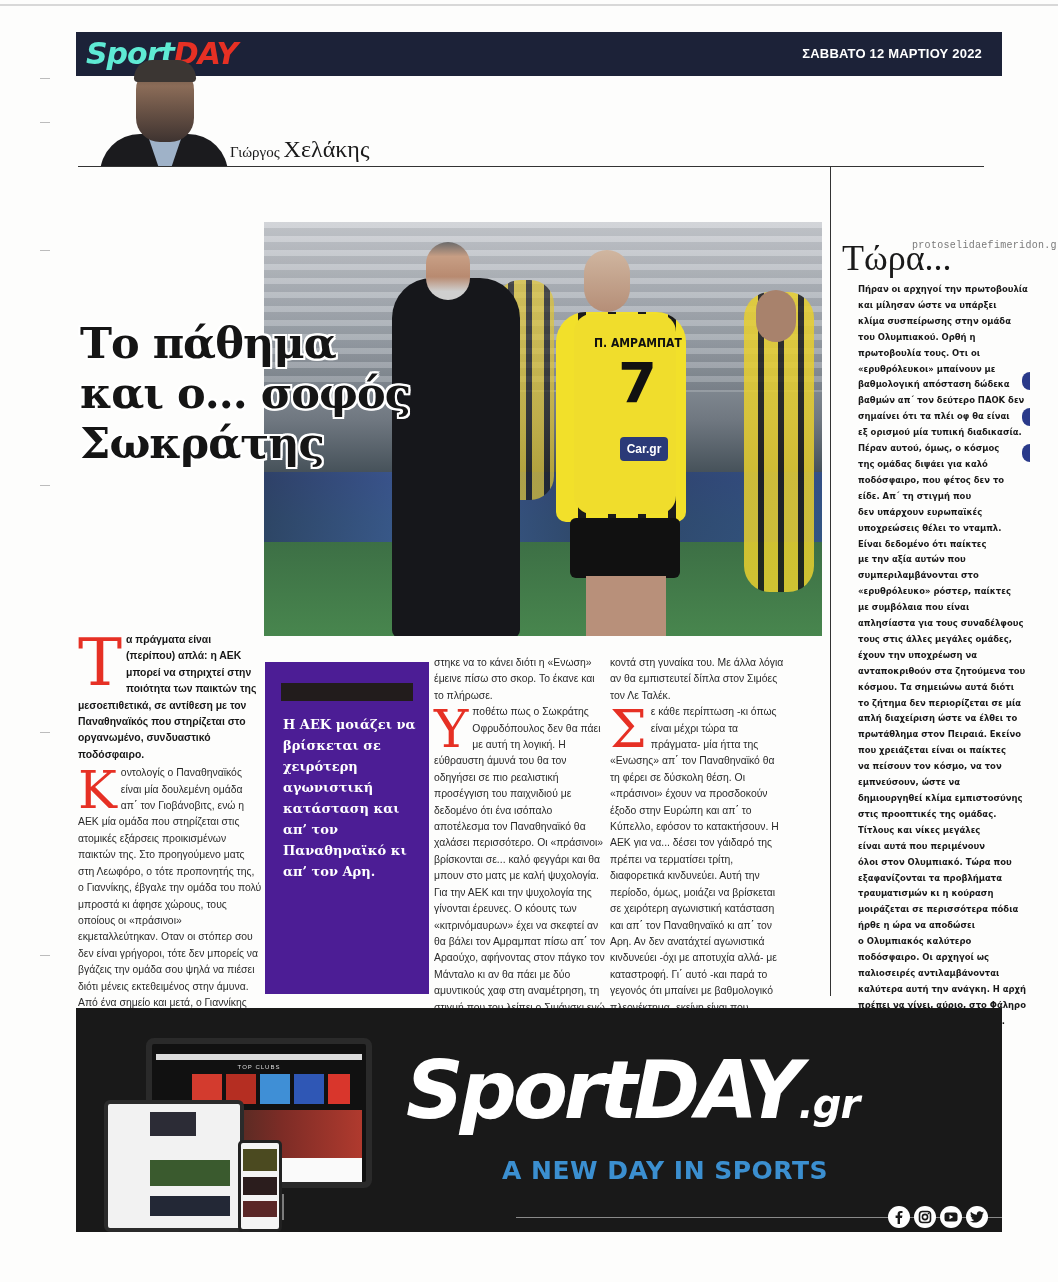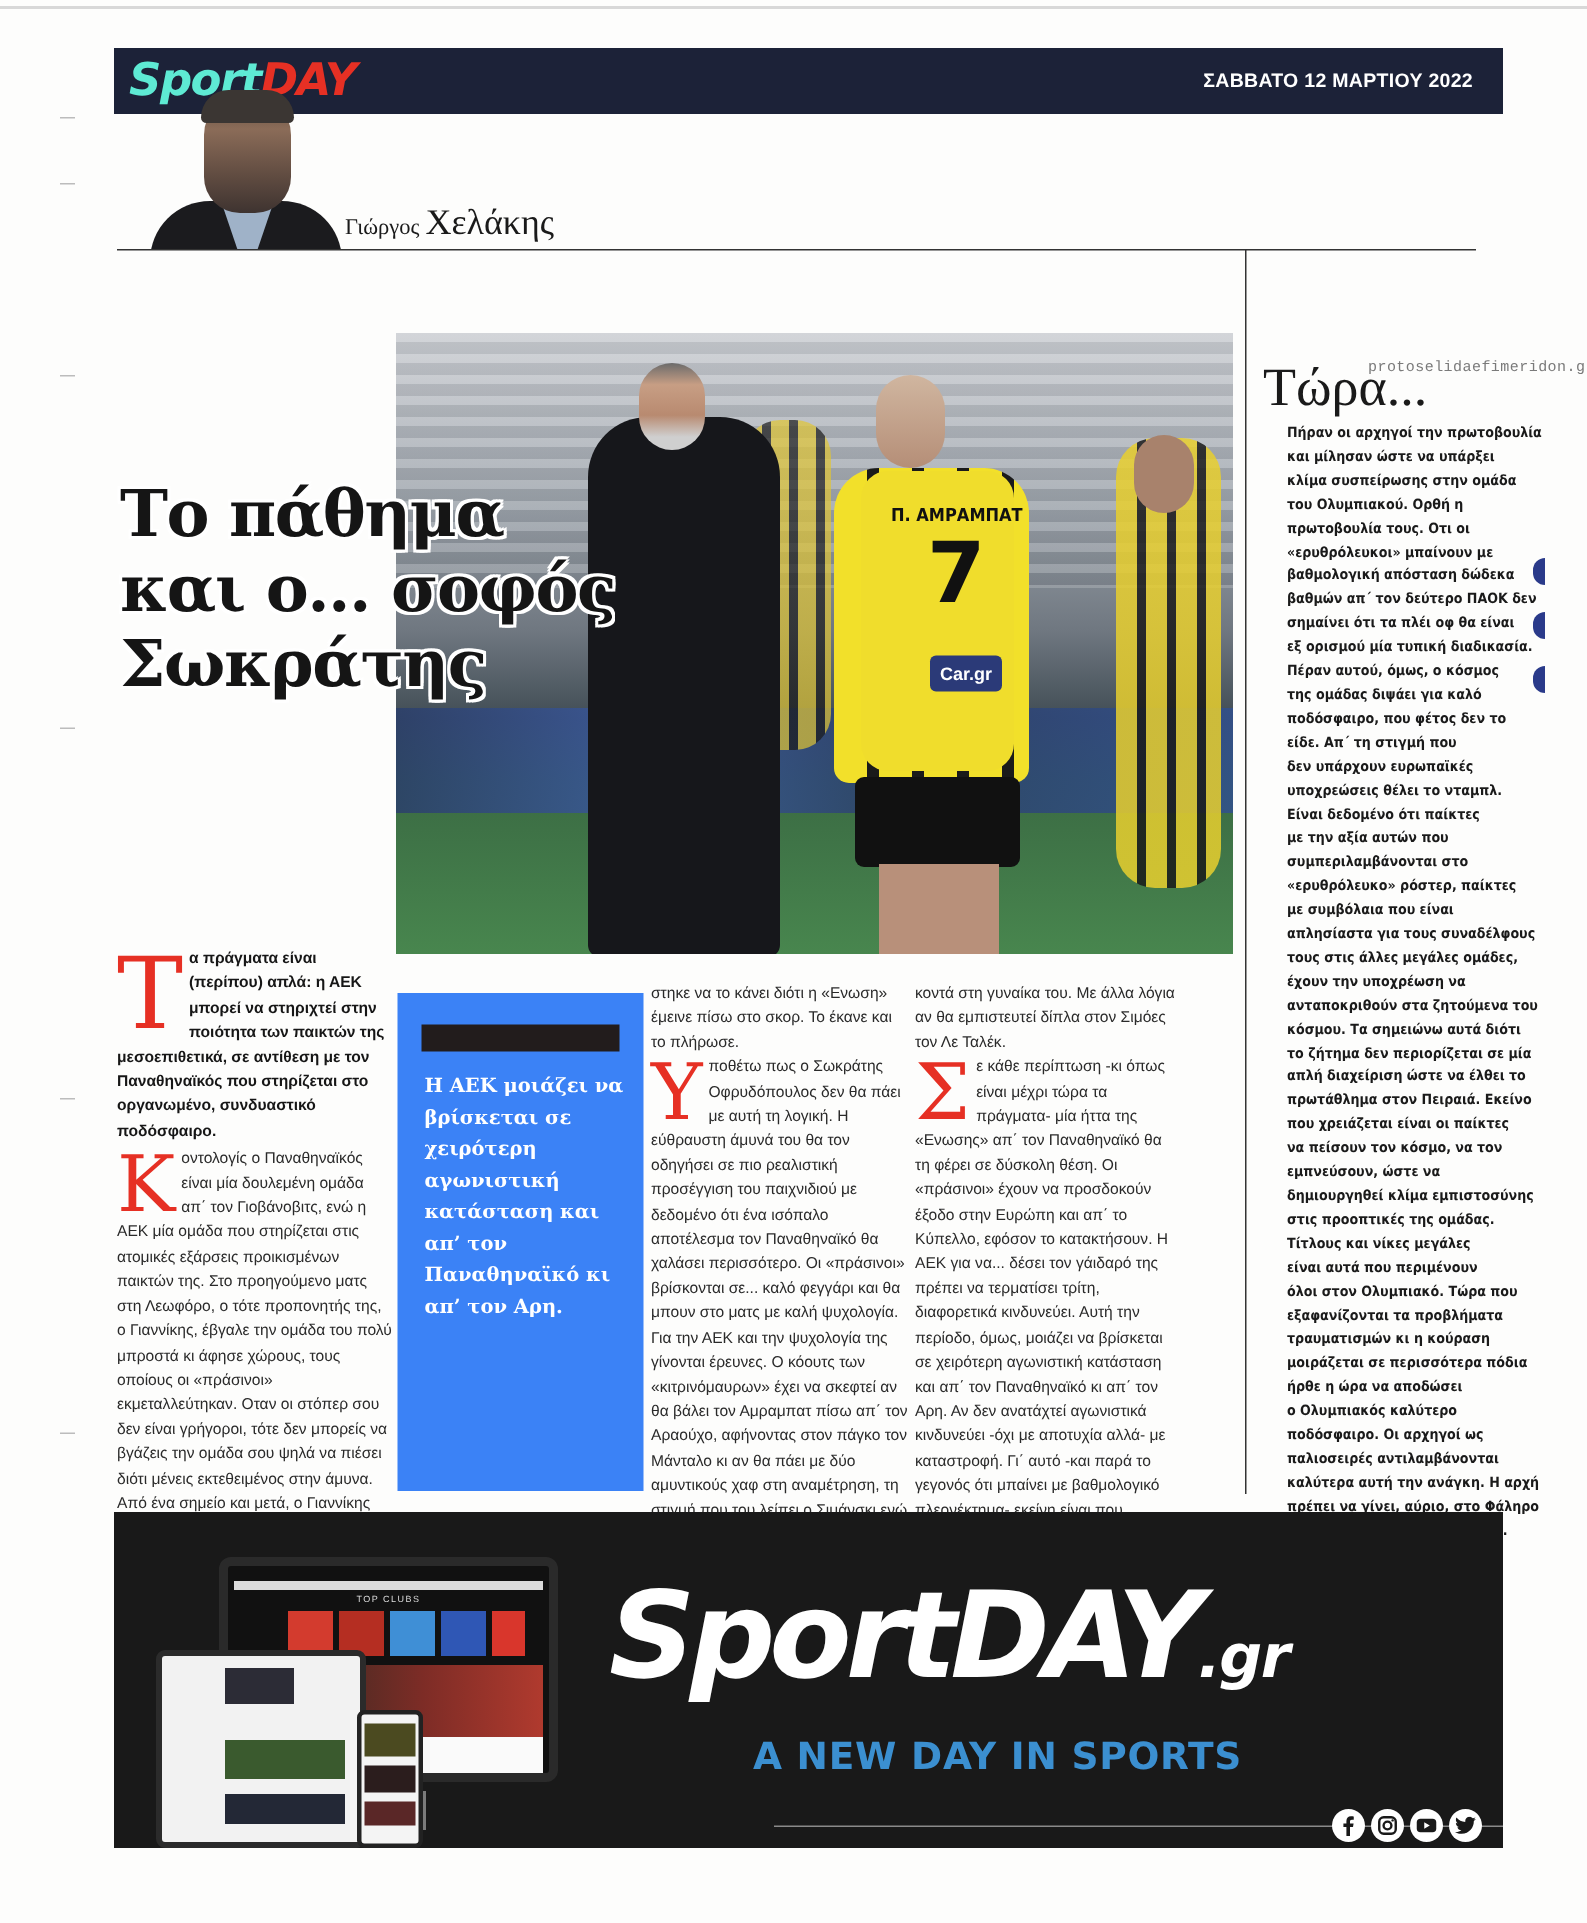--- a/index.html
+++ b/index.html
@@ -61,21 +61,21 @@
   .col p { margin: 0; }
   .col1 { left: 78px; top: 632px; width: 184px; }
   .col3 { left: 434px; top: 655px; width: 172px; }
   .col4 { left: 610px; top: 655px; width: 176px; }
   .lead { font-weight: bold; color: #161616; }
   .dropcap { float: left; color: #e63024; font-family: "DejaVu Serif", serif; font-weight: normal; margin-right: 4px; }
   .dropcap.big { font-size: 66px; line-height: 58px; margin-top: 2px; }
   .dropcap.mid { font-size: 52px; line-height: 46px; margin-top: 2px; }
 
   
-  .pull { position: absolute; left: 265px; top: 662px; width: 164px; height: 332px; background: #3b82f6; }
+  .pull { position: absolute; left: 265px; top: 662px; width: 164px; height: 332px; background: #4c1d95; }
   .pull .bar { position: absolute; left: 16px; top: 21px; width: 132px; height: 18px; background: #221c1c; }
   .pull .text { position: absolute; left: 18px; top: 52px; width: 140px; color: #ffffff; font-family: "DejaVu Serif", serif; font-weight: bold; font-size: 13px; line-height: 21px; }
 
   
   .side-title { position: absolute; left: 842px; top: 238px; font-family: Liberation Serif, serif; font-size: 36px; line-height: 40px; color: #1a1a1a; }
   .watermark { position: absolute; left: 912px; top: 240px; font-family: Liberation Mono, monospace; font-size: 10px; color: #7a7a7a; letter-spacing: 0.3px; white-space: nowrap; }
   .side-text { position: absolute; left: 858px; top: 281px; width: 160px; font-family: "DejaVu Sans Condensed","DejaVu Sans", sans-serif; font-weight: bold; font-size: 9.4px; line-height: 15.9px; color: #1a1a1a; }
   .side-text span { display: block; white-space: nowrap; }
 
   .blue-marks { position: absolute; left: 1022px; top: 372px; width: 12px; }

